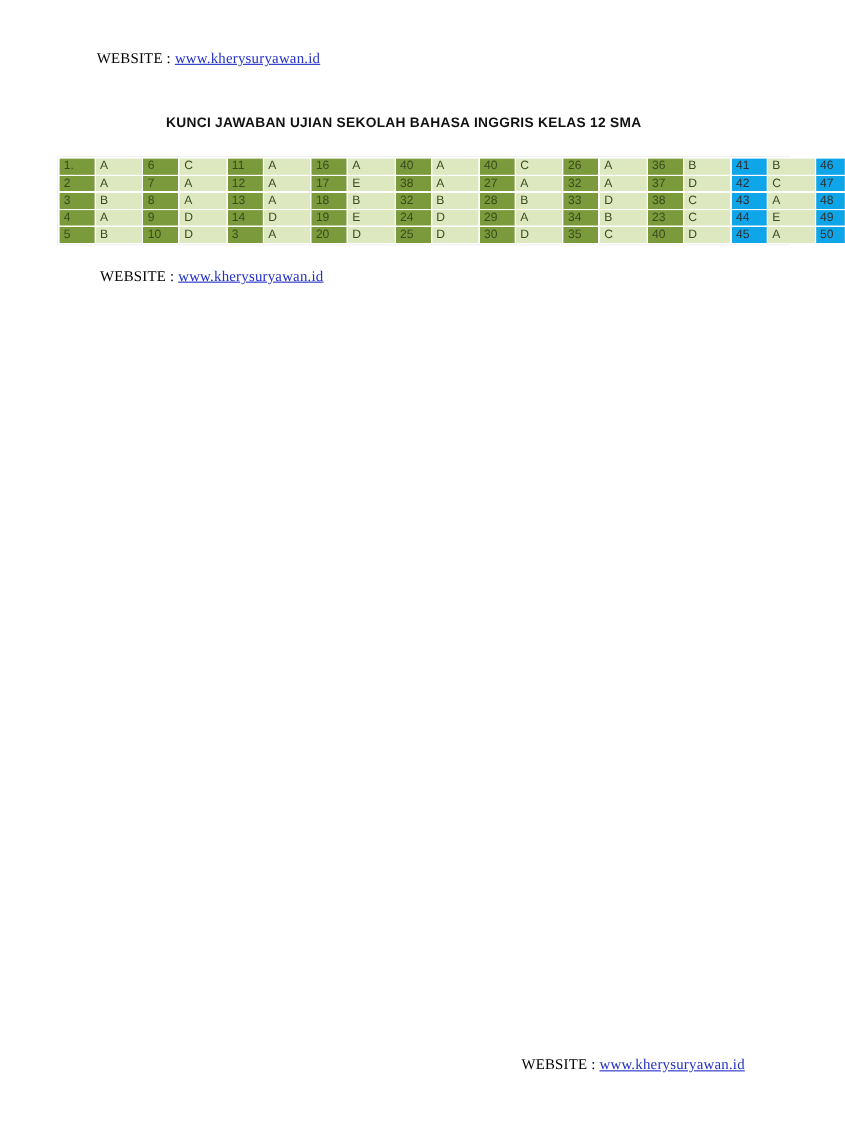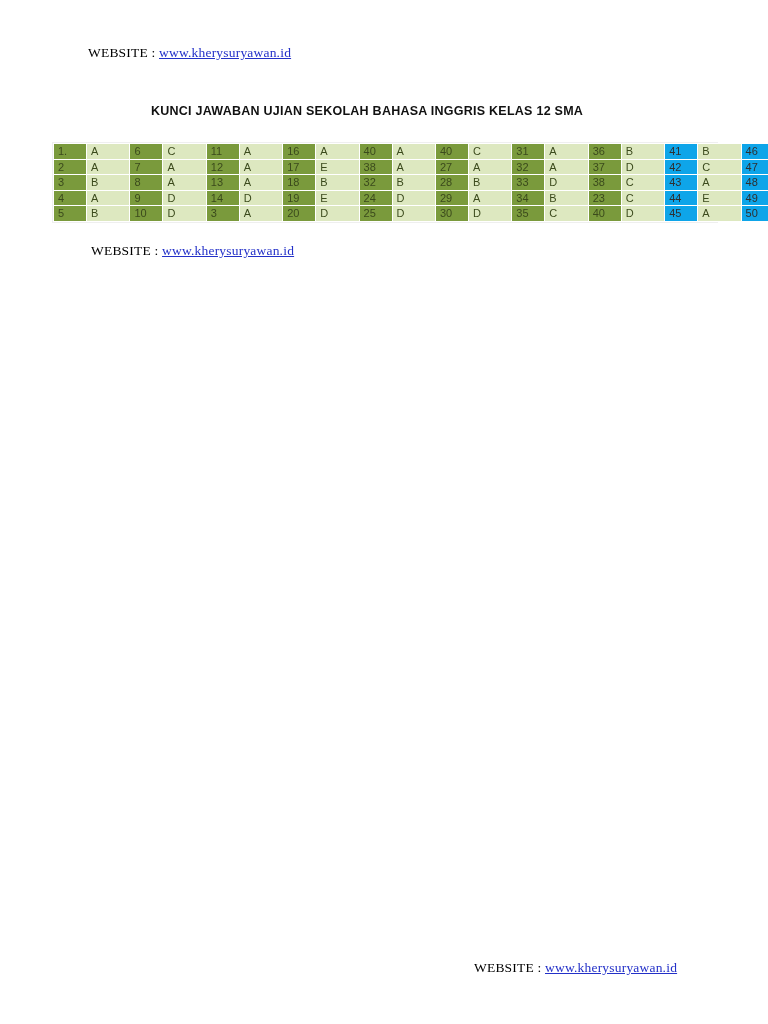--- a/index.html
+++ b/index.html
@@ -136,21 +136,21 @@
             <td class="num">6</td>
             <td class="ans">C</td>
             <td class="num">11</td>
             <td class="ans">A</td>
             <td class="num">16</td>
             <td class="ans">A</td>
             <td class="num">40</td>
             <td class="ans">A</td>
             <td class="num">40</td>
             <td class="ans">C</td>
-            <td class="num">31</td>
+            <td class="num">26</td>
             <td class="ans">A</td>
             <td class="num">36</td>
             <td class="ans">B</td>
             <td class="num gray">41</td>
             <td class="ans">B</td>
             <td class="num gray">46</td>
           </tr>
           <tr>
             <td class="num">2</td>
             <td class="ans">A</td>

